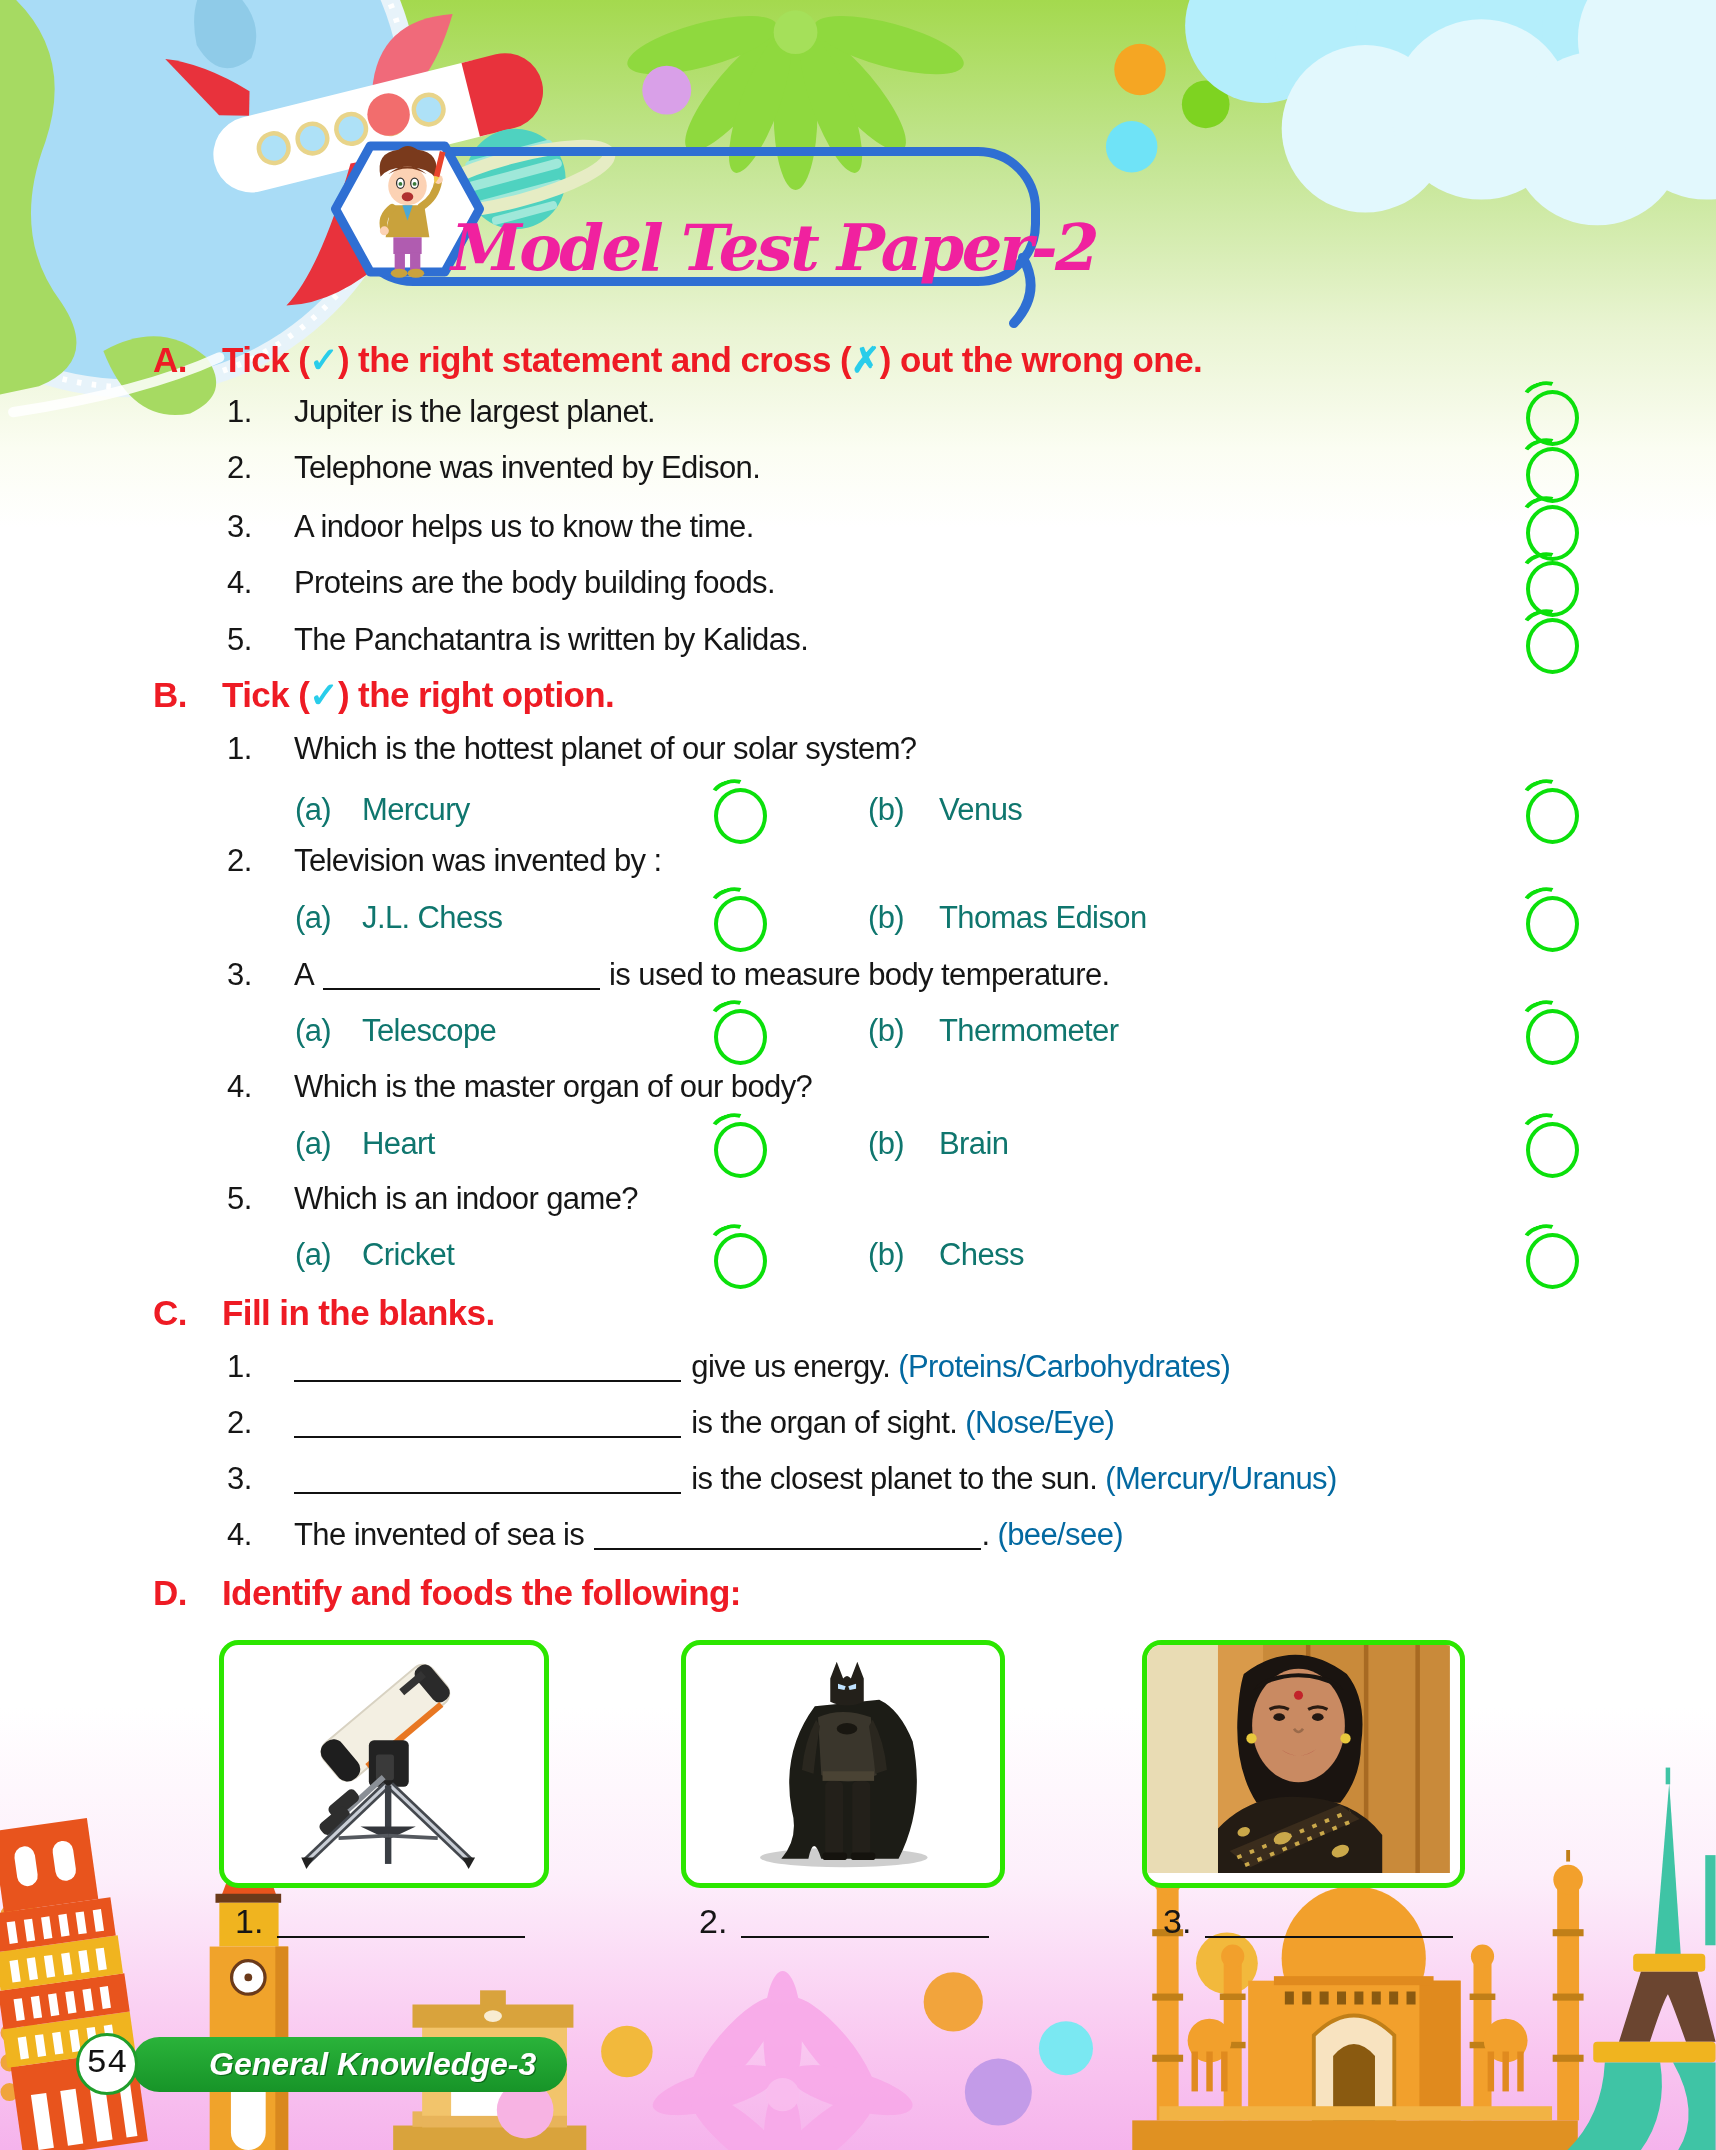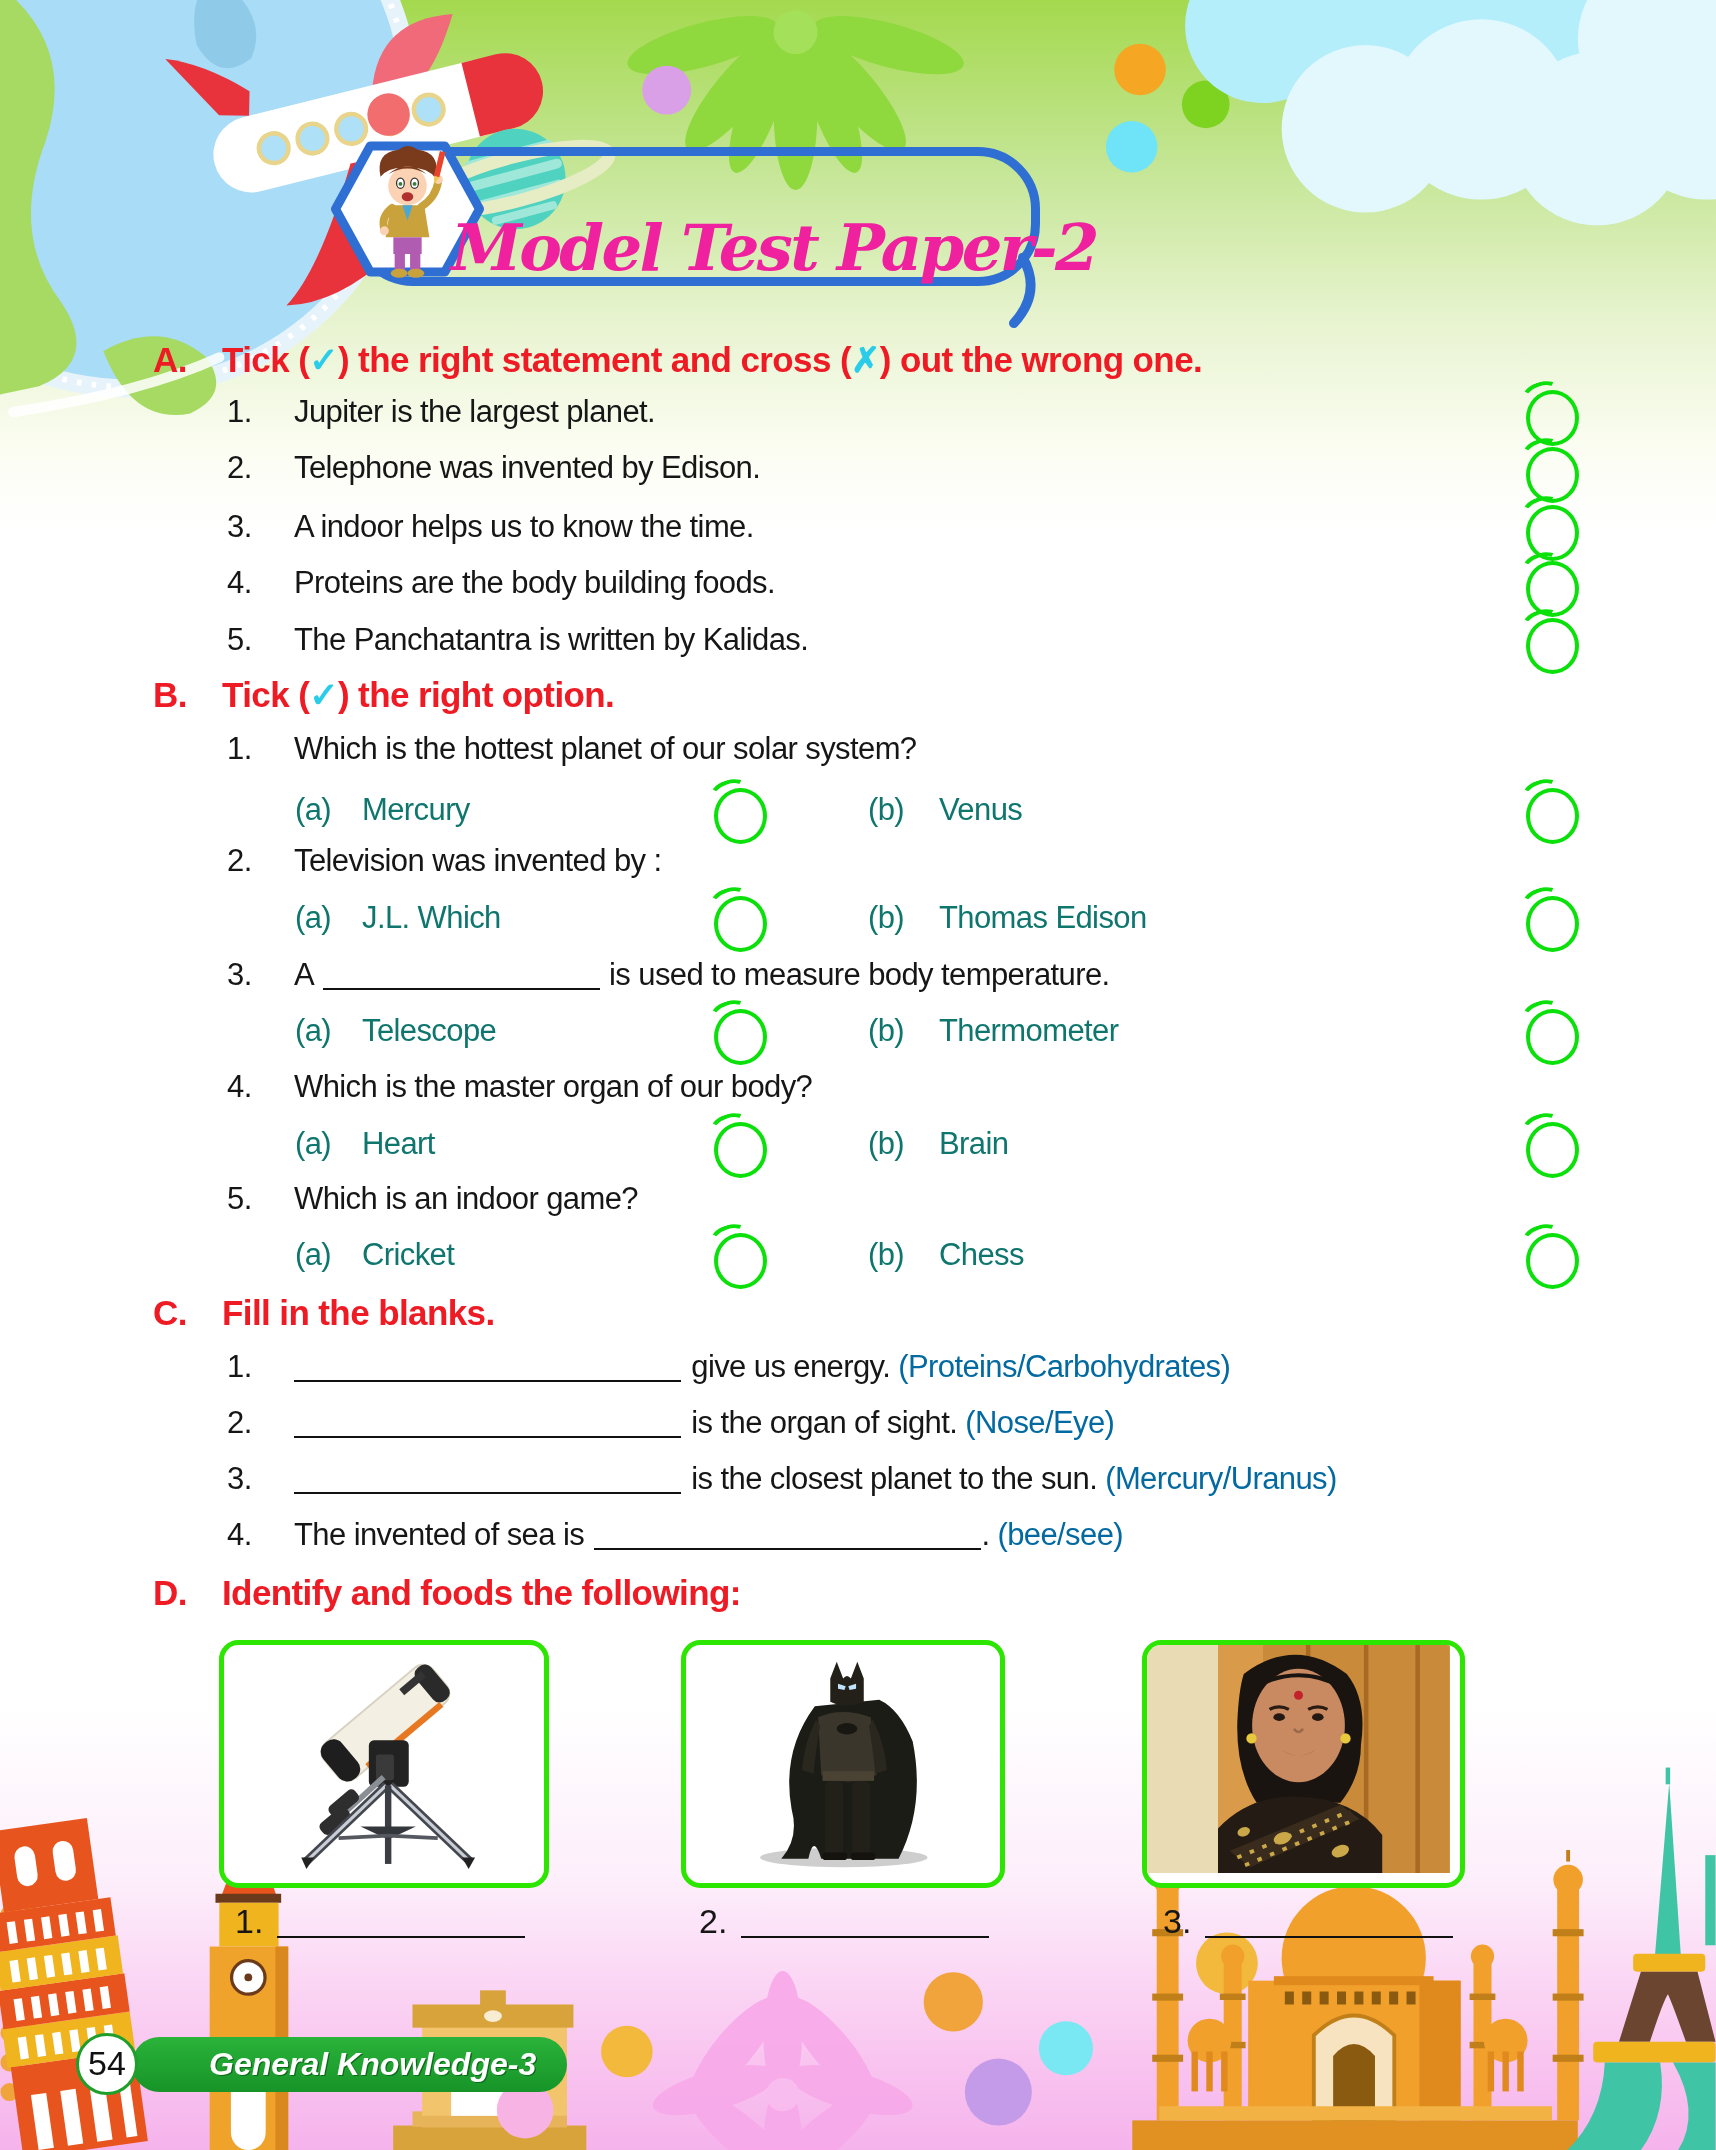--- a/index.html
+++ b/index.html
@@ -39,21 +39,21 @@
   .dnumrow{position:absolute;top:1902px;z-index:3;font-size:34px;color:#161616;white-space:nowrap;}
   .dnumrow .blank{width:248px;margin-left:14px;}
   
   .footpill{position:absolute;left:132px;top:2037px;width:435px;height:55px;z-index:4;
     background:linear-gradient(180deg,#2ab33a,#179428);border-radius:28px;
     color:#ffffff;font-size:32px;font-weight:bold;font-style:italic;line-height:55px;
     padding-left:77px;box-sizing:border-box;white-space:nowrap;
     text-shadow:1.3px 1.3px 0 #0d6b1a;}
   .footbadge{position:absolute;left:76px;top:2033px;width:62px;height:62px;z-index:5;
     background:#ffffff;border:3.9px solid #1f9e2b;border-radius:50%;box-sizing:border-box;
-    text-align:center;line-height:54px;font-family:Liberation Sans, sans-serif;font-size:34px;color:#111;}
+    text-align:center;line-height:54px;font-family:Liberation Mono, monospace;font-size:34px;color:#111;}
 </style>
 </head>
 <body>
 
 <div class="topband"></div>
 <div class="botband"></div>
 
 <svg class="decor" style="left:0;top:0;" width="1716" height="528" viewBox="0 0 2664 820">
   <g>
     <circle cx="200" cy="165" r="452" fill="#e7f3fa"></circle>
@@ -171,21 +171,21 @@
 <div class="row" style="top:731px"><span class="qnum">1.</span><span>Which is the hottest planet of our solar system?</span></div>
 <div class="optrow" style="top:792px">
   <span class="optlab">(a)</span><span>Mercury</span>
   <span class="optb optlab">(b)</span><span class="optbtext">Venus</span>
 </div>
 <div class="ring" style="left:714px;top:788px"></div>
 <div class="ring" style="left:1526px;top:788px"></div>
 
 <div class="row" style="top:843px"><span class="qnum">2.</span><span>Television was invented by :</span></div>
 <div class="optrow" style="top:900px">
-  <span class="optlab">(a)</span><span>J.L. Which</span>
+  <span class="optlab">(a)</span><span>J.L. Chess</span>
   <span class="optb optlab">(b)</span><span class="optbtext">Thomas Edison</span>
 </div>
 <div class="ring" style="left:714px;top:896px"></div>
 <div class="ring" style="left:1526px;top:896px"></div>
 
 <div class="row" style="top:957px"><span class="qnum">3.</span><span>A</span><span class="blank" style="width:277px;margin:0 9px;"></span><span>is used to measure body temperature.</span></div>
 <div class="optrow" style="top:1013px">
   <span class="optlab">(a)</span><span>Telescope</span>
   <span class="optb optlab">(b)</span><span class="optbtext">Thermometer</span>
 </div>

